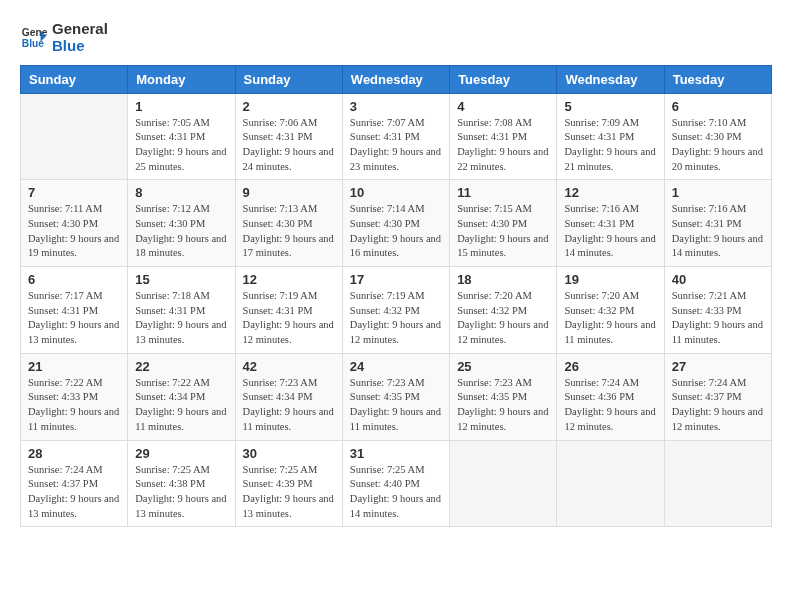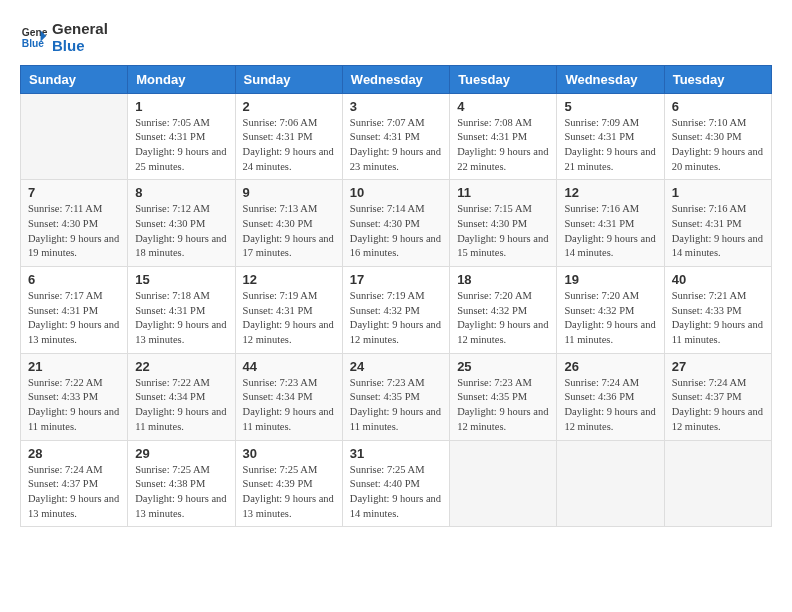--- a/index.html
+++ b/index.html
@@ -203,21 +203,21 @@
       <tr>
         <td>
           <span class="day-number">21</span>
           <div class="day-info">Sunrise: 7:22 AM<br>Sunset: 4:33 PM<br>Daylight: 9 hours and 11 minutes.</div>
         </td>
         <td>
           <span class="day-number">22</span>
           <div class="day-info">Sunrise: 7:22 AM<br>Sunset: 4:34 PM<br>Daylight: 9 hours and 11 minutes.</div>
         </td>
         <td>
-          <span class="day-number">44</span>
+          <span class="day-number">42</span>
           <div class="day-info">Sunrise: 7:23 AM<br>Sunset: 4:34 PM<br>Daylight: 9 hours and 11 minutes.</div>
         </td>
         <td>
           <span class="day-number">24</span>
           <div class="day-info">Sunrise: 7:23 AM<br>Sunset: 4:35 PM<br>Daylight: 9 hours and 11 minutes.</div>
         </td>
         <td>
           <span class="day-number">25</span>
           <div class="day-info">Sunrise: 7:23 AM<br>Sunset: 4:35 PM<br>Daylight: 9 hours and 12 minutes.</div>
         </td>

